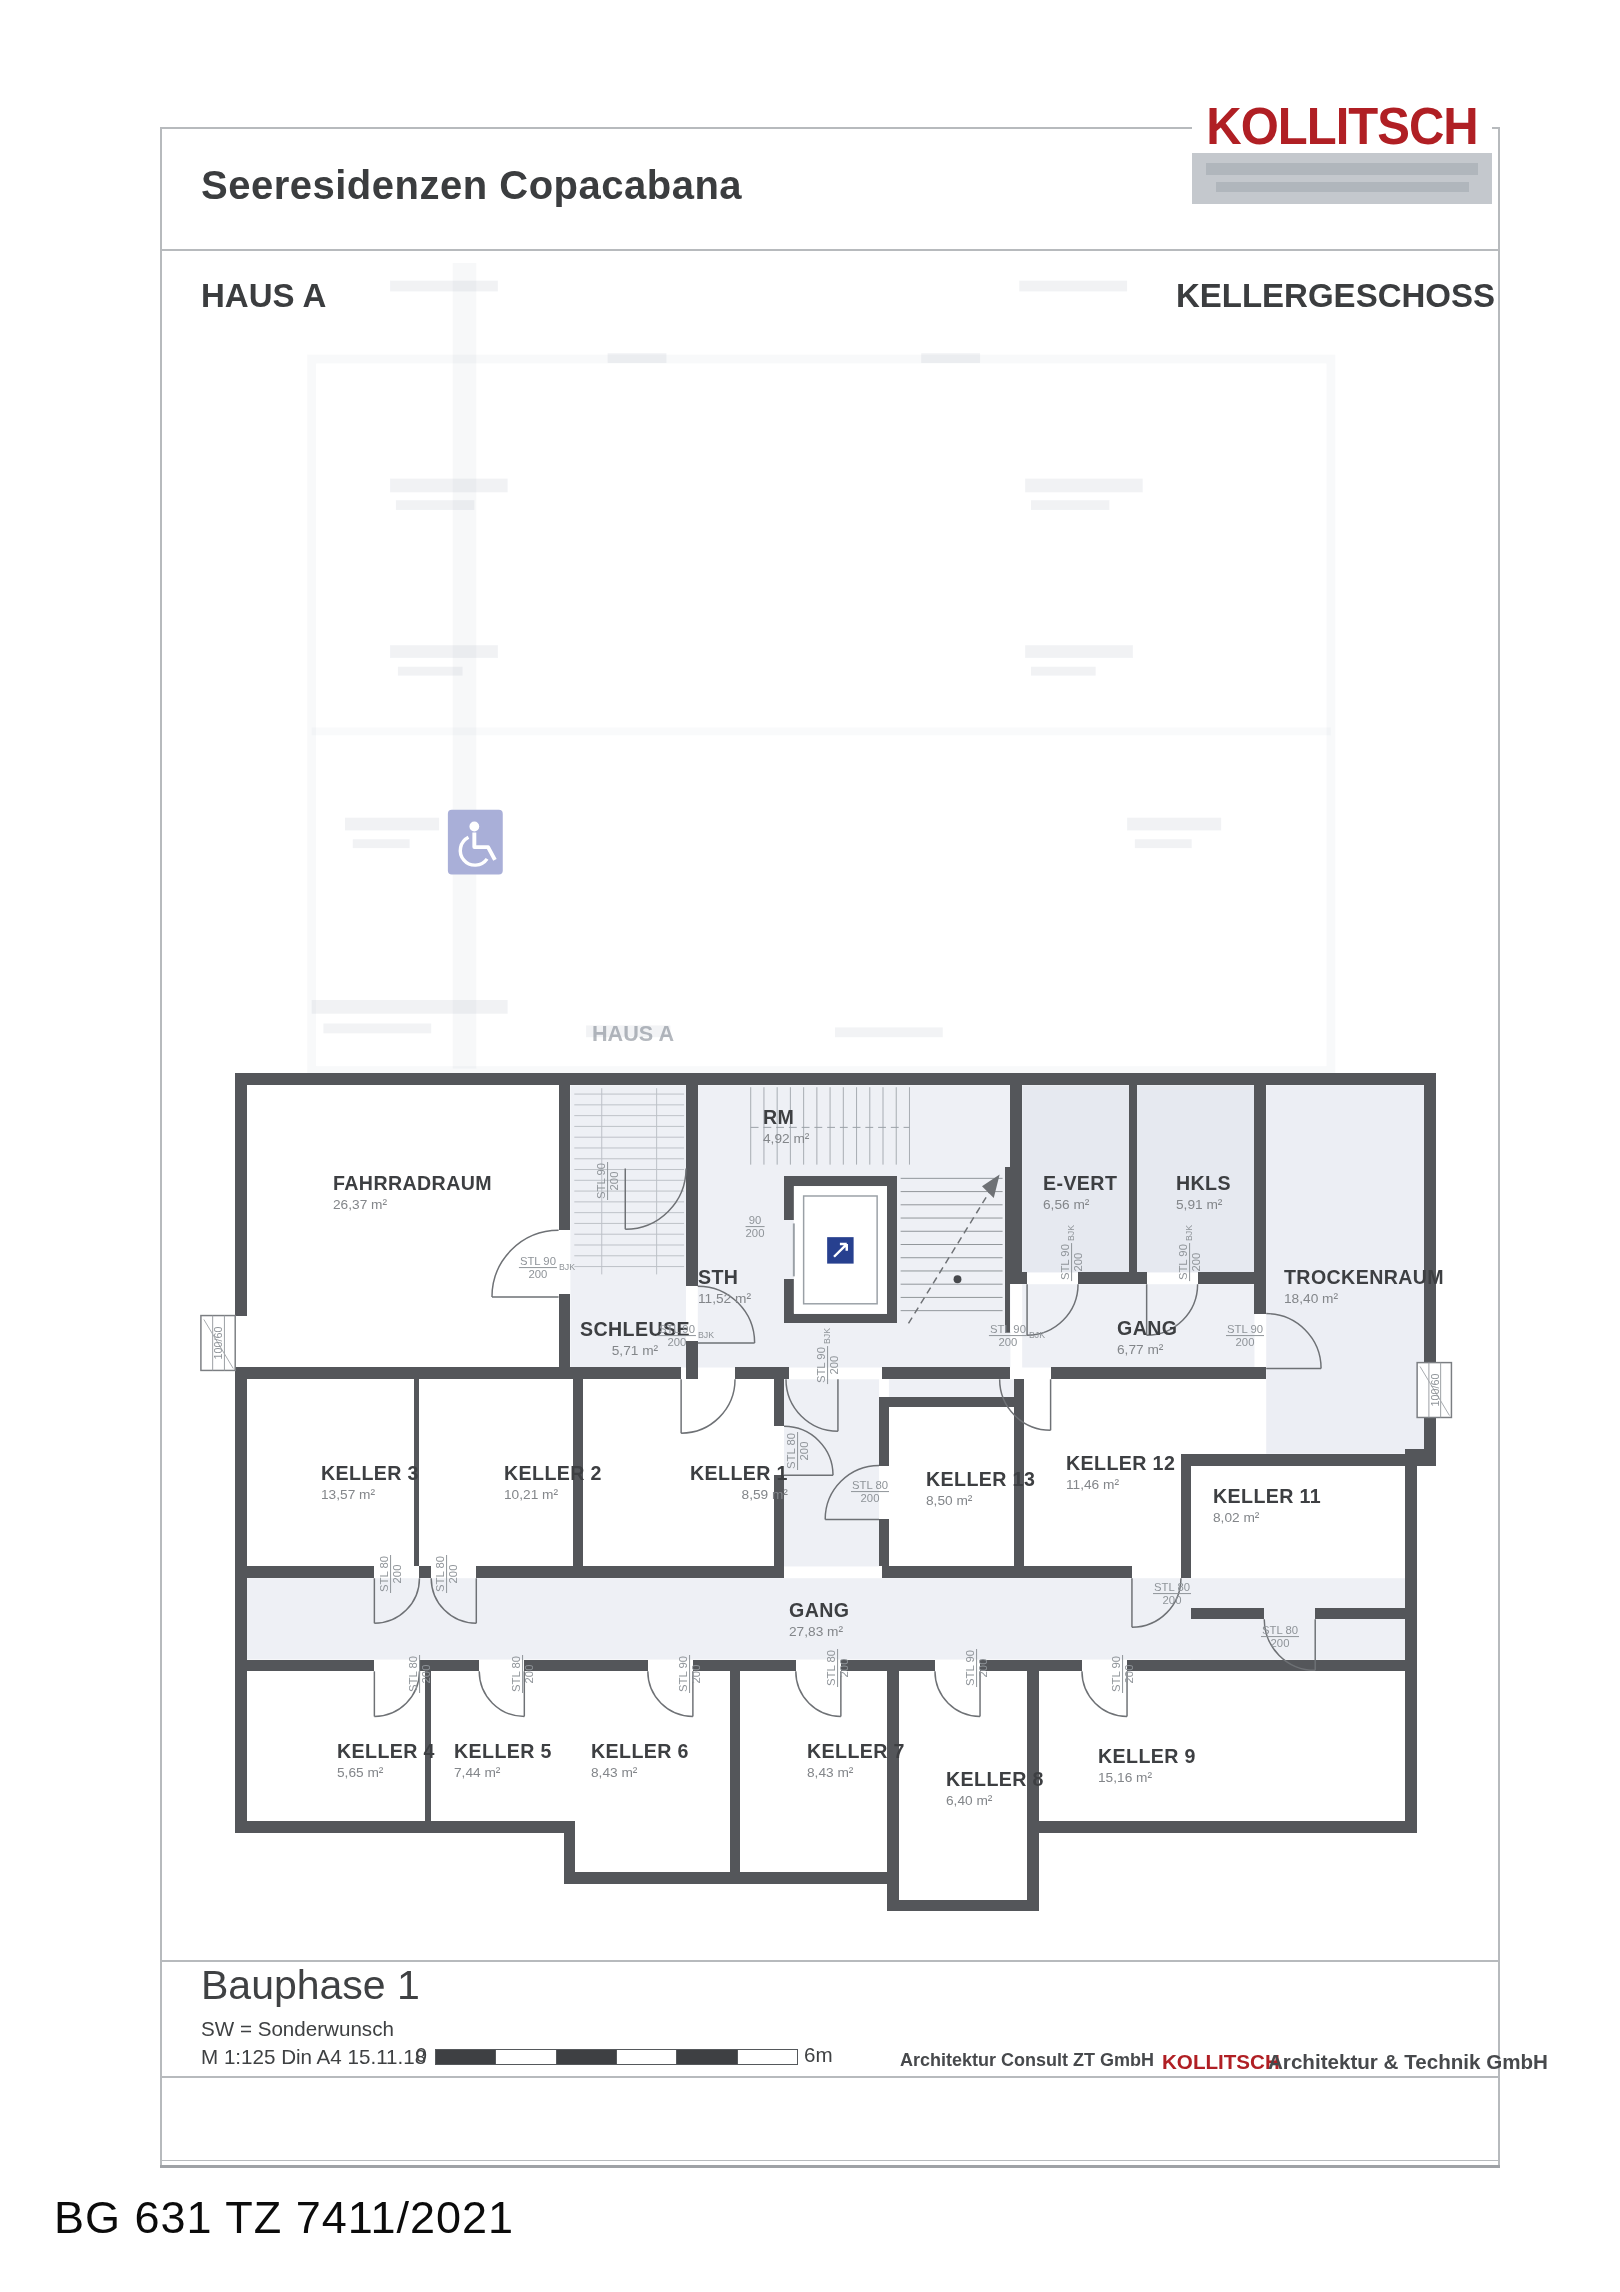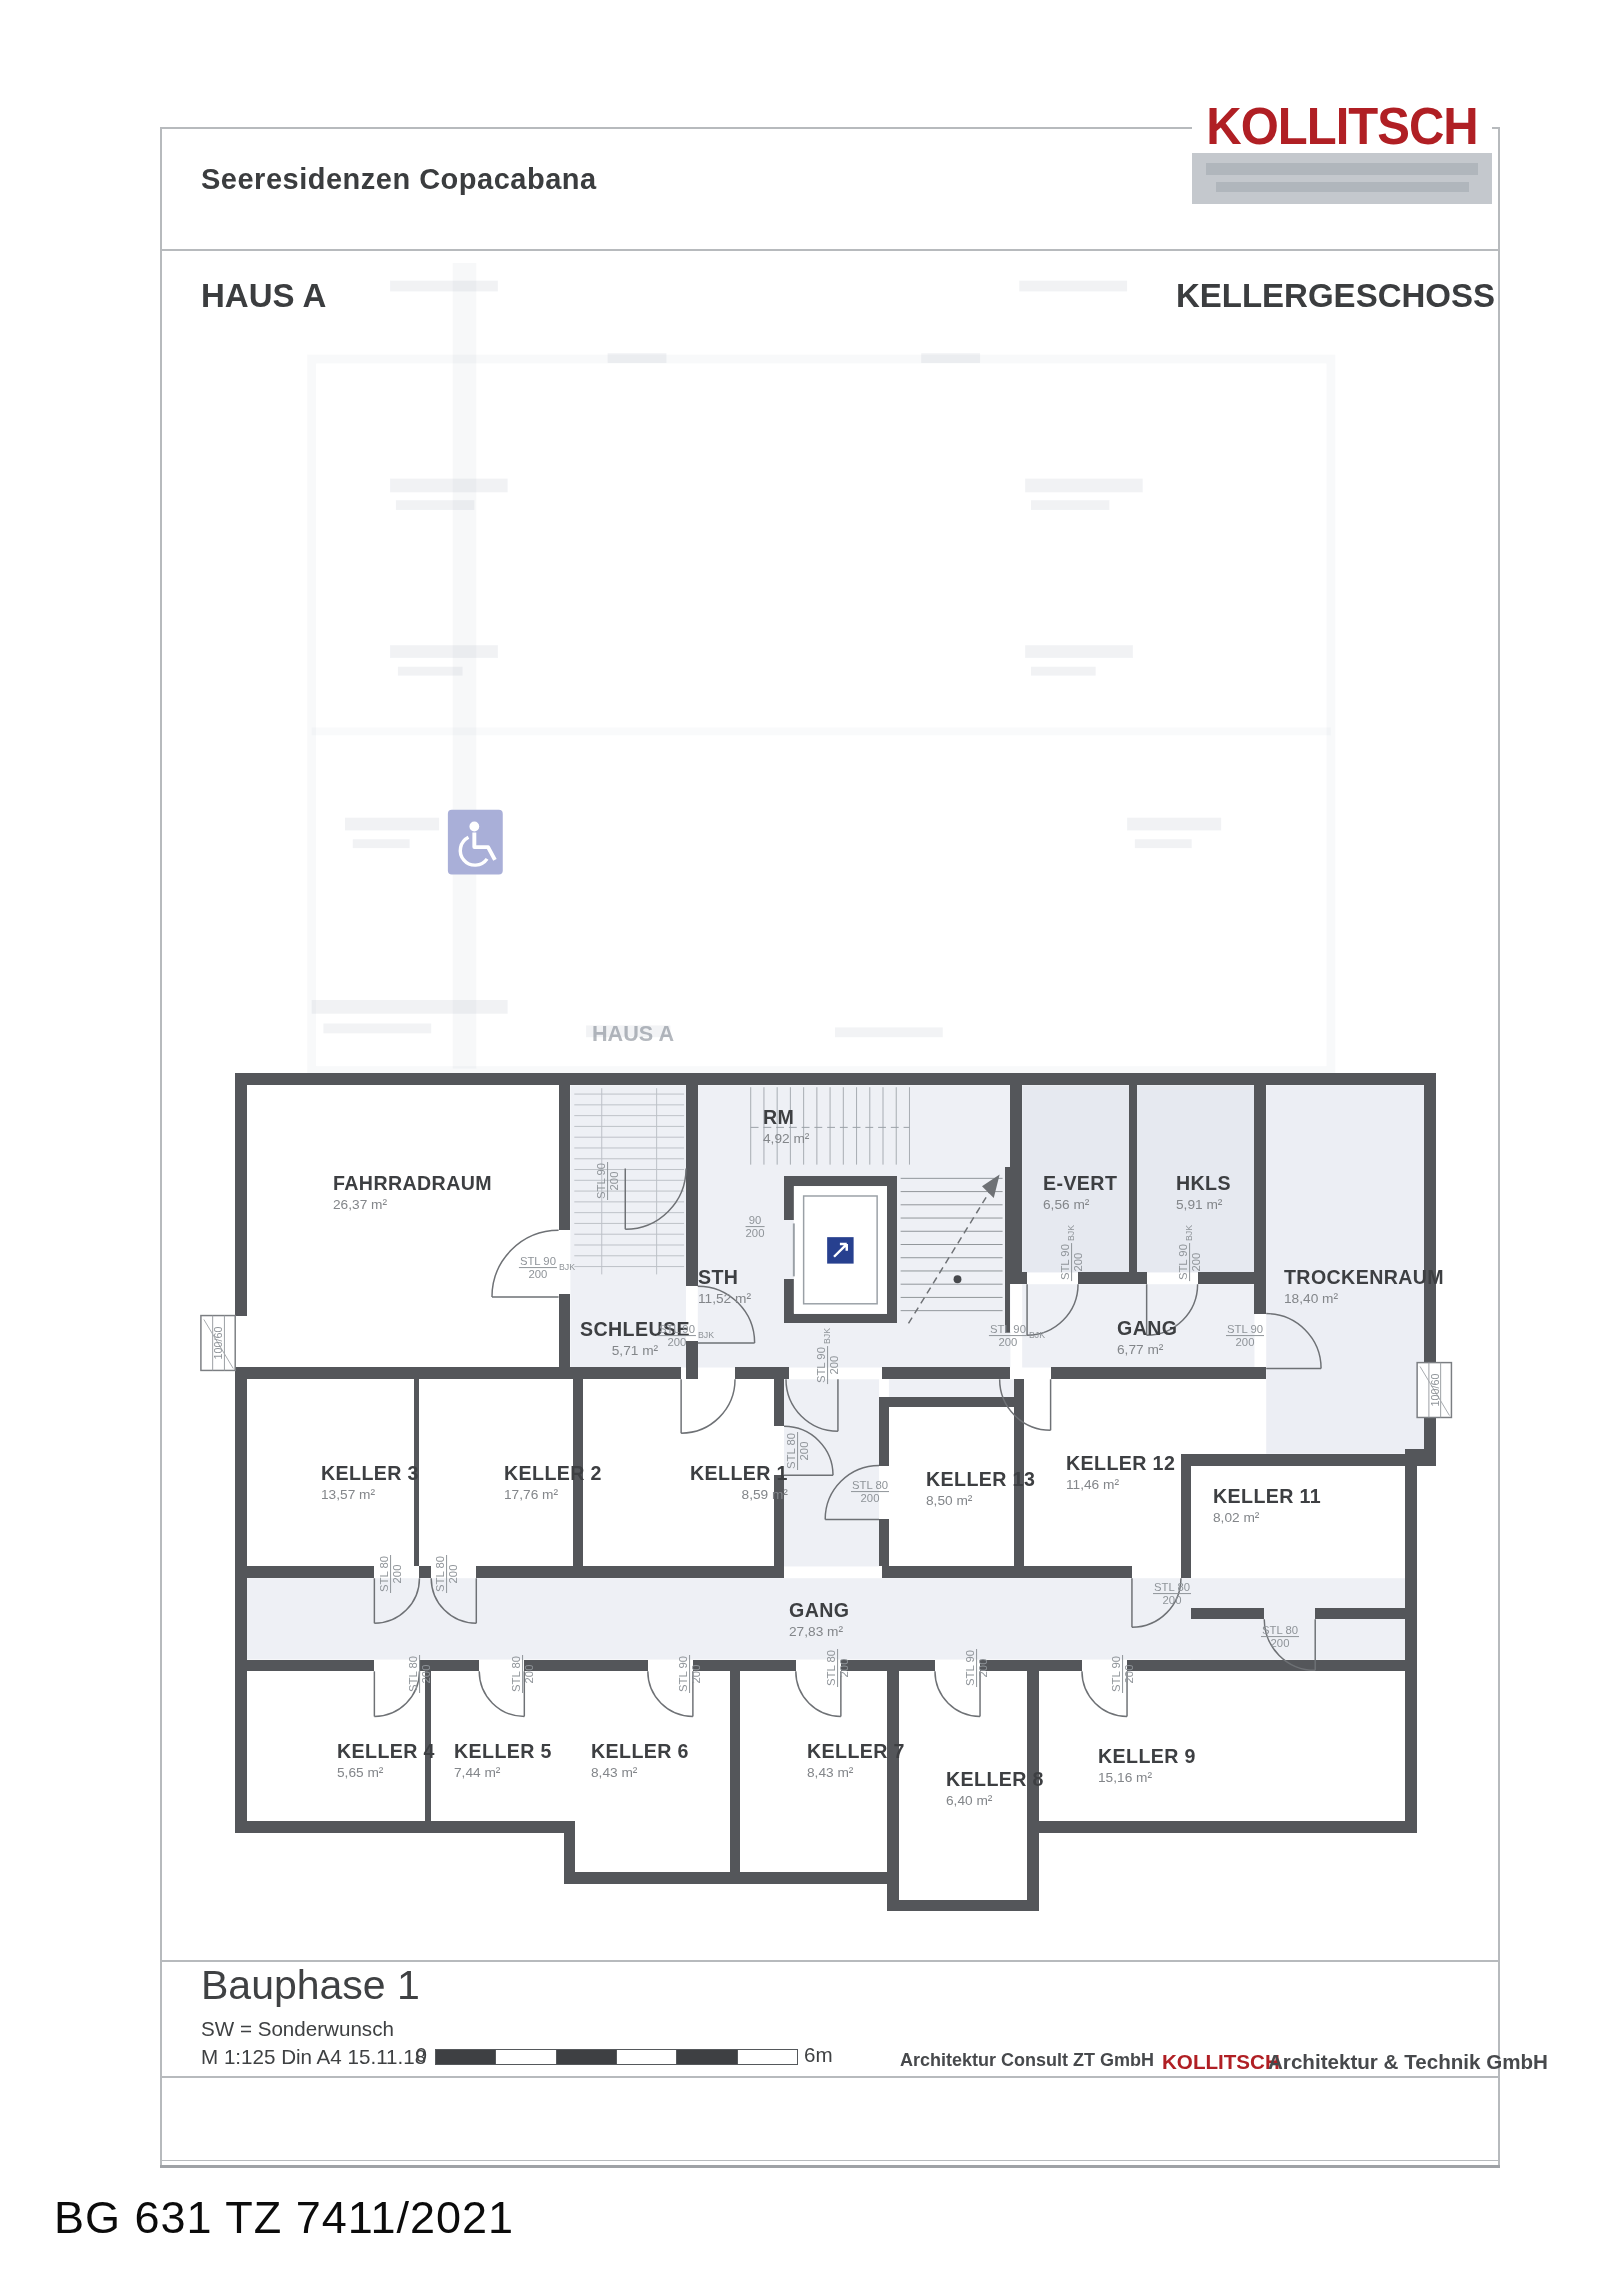--- a/index.html
+++ b/index.html
@@ -2,21 +2,21 @@
 <html><head>
 <meta charset="utf-8">
 <style>
   html,body{margin:0;padding:0;background:#ffffff;}
   #page{position:relative;width:1620px;height:2293px;background:#fff;
         font-family:"Liberation Sans", sans-serif; overflow:hidden;}
   .abs{position:absolute;}
   
   .frame-line{position:absolute;background:#b7babd;}
   
-  #project-title{left:201px;top:163px;font-size:29px;font-weight:bold;color:#3b3d3f;letter-spacing:0.5px;}
+  #project-title{left:201px;top:163px;font-size:40px;font-weight:bold;color:#3b3d3f;letter-spacing:0.5px;}
   #brand-logo{left:1192px;top:102px;width:300px;text-align:center;background:#fff;}
   #brand-logo .brand-text{font-size:49px;font-weight:bold;color:#b01f24;letter-spacing:-1px;line-height:1.0;display:block;transform:scaleY(1.05);}
   #brand-bar{left:1192px;top:153px;width:300px;height:51px;background:#c4c8cd;}
   .brand-smudge{position:absolute;background:#9aa0a8;opacity:.45;}
   #building-label{left:201px;top:277px;font-size:33px;font-weight:bold;color:#3b3d3f;}
   #floor-label{left:980px;top:277px;width:515px;text-align:right;font-size:33px;font-weight:bold;color:#3b3d3f;}
   
   #ghost-haus{left:592px;top:1021px;font-size:21.6px;font-weight:bold;color:#a7acb3;opacity:.85;}
   
   .room-label{position:absolute;white-space:nowrap;line-height:1.15;}
@@ -320,21 +320,21 @@
       <div class="room-label" style="left: 1117px; top: 1317px;">
         <span class="rn">GANG</span>
         <span class="ra">6,77 m²</span>
       </div>
       <div class="room-label" style="left: 321px; top: 1462px;">
         <span class="rn">KELLER 3</span>
         <span class="ra">13,57 m²</span>
       </div>
       <div class="room-label" style="left: 504px; top: 1462px;">
         <span class="rn">KELLER 2</span>
-        <span class="ra">17,76 m²</span>
+        <span class="ra">10,21 m²</span>
       </div>
       <div class="room-label" style="left: 690px; top: 1462px; text-align: right;">
         <span class="rn">KELLER 1</span>
         <span class="ra">8,59 m²</span>
       </div>
       <div class="room-label" style="left: 926px; top: 1468px;">
         <span class="rn">KELLER 13</span>
         <span class="ra">8,50 m²</span>
       </div>
       <div class="room-label" style="left: 1066px; top: 1452px;">

